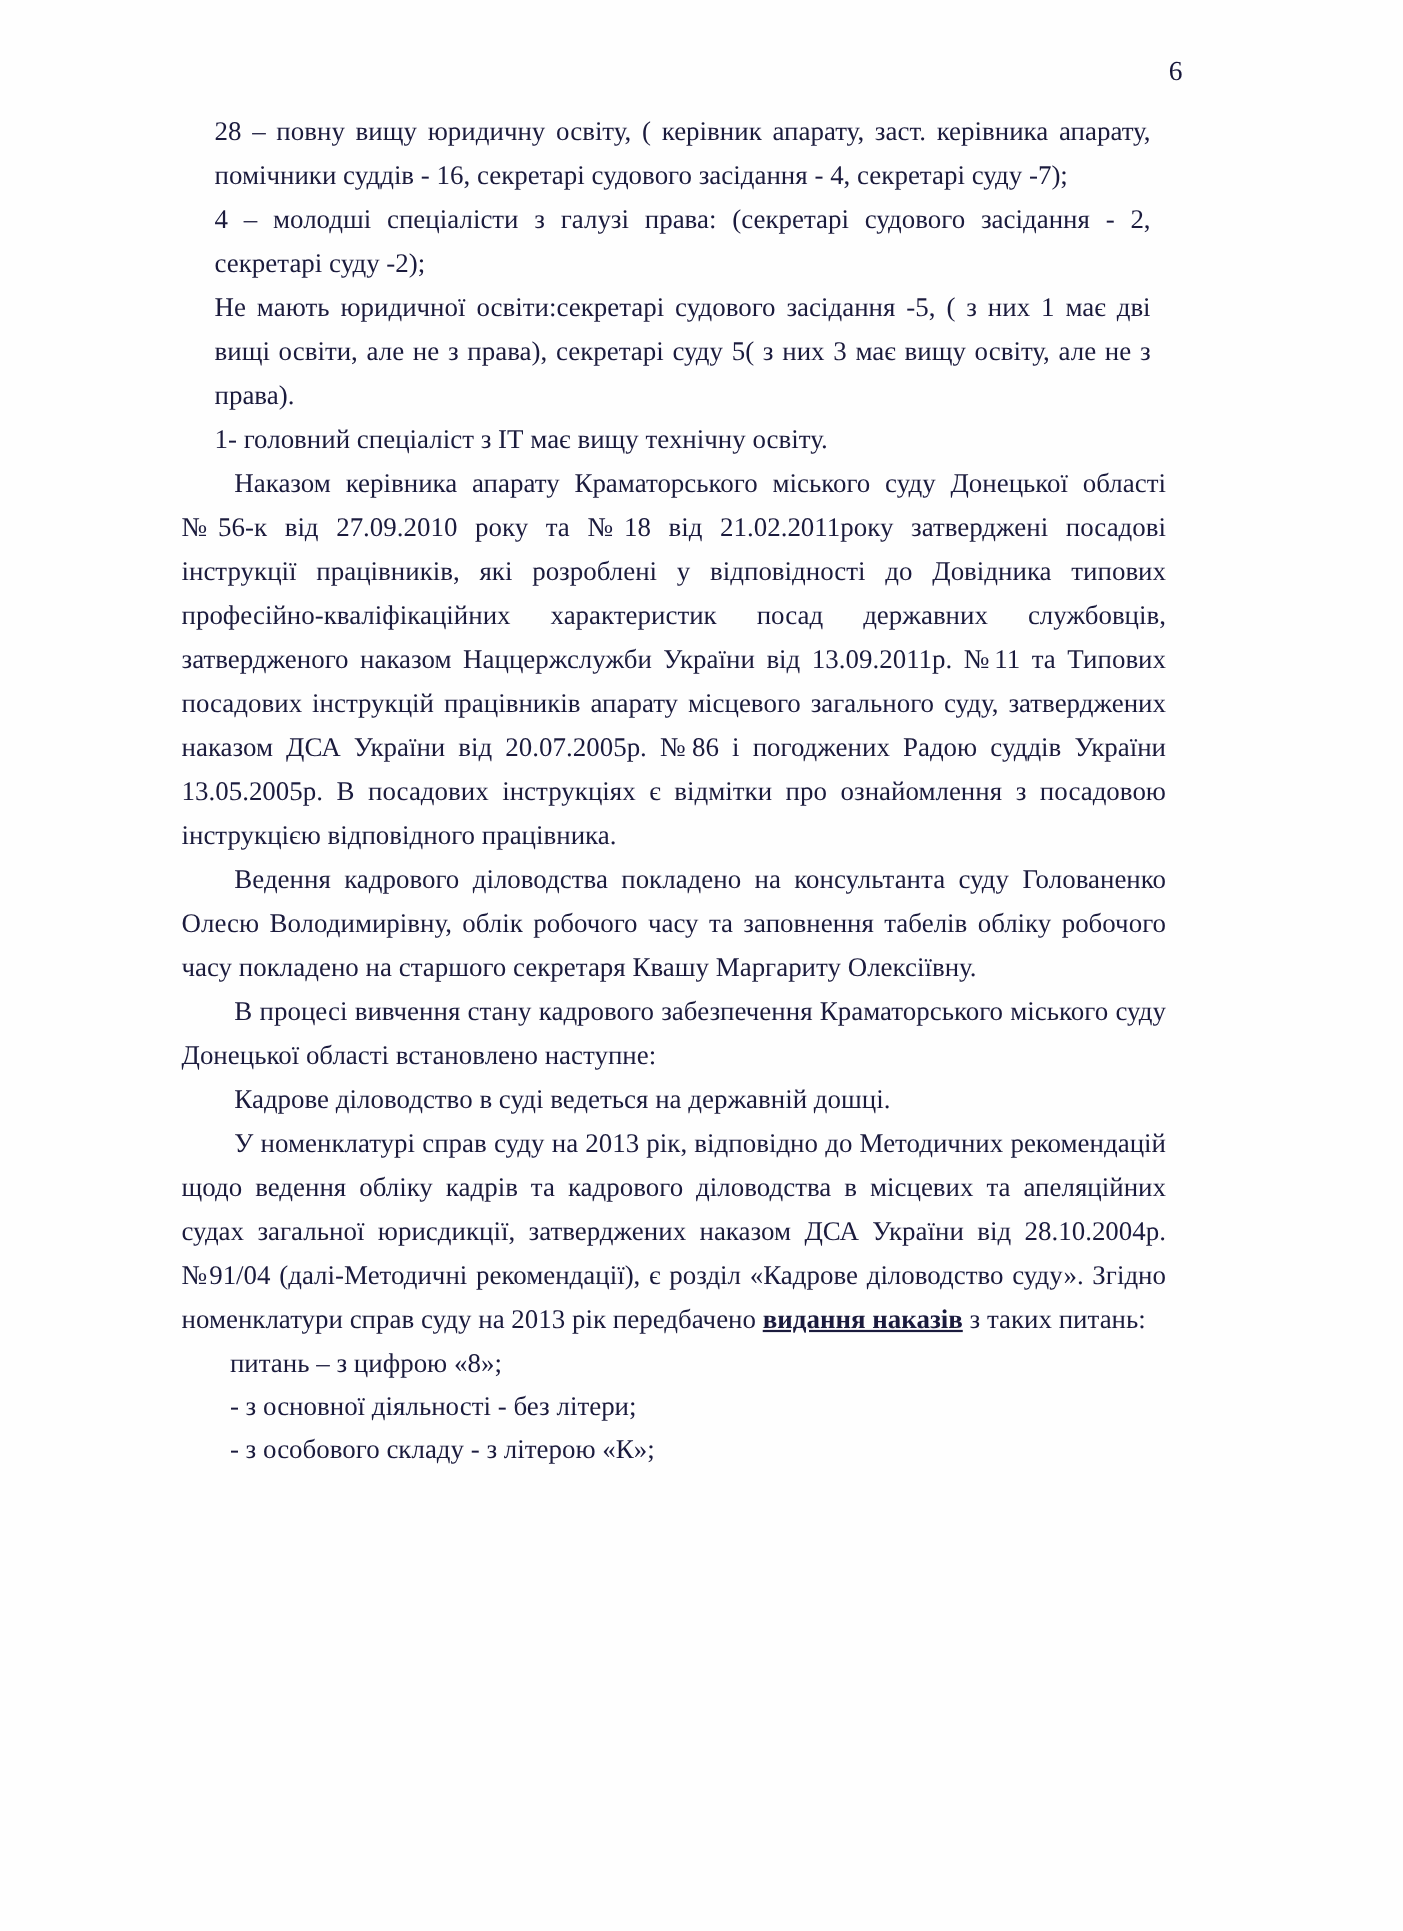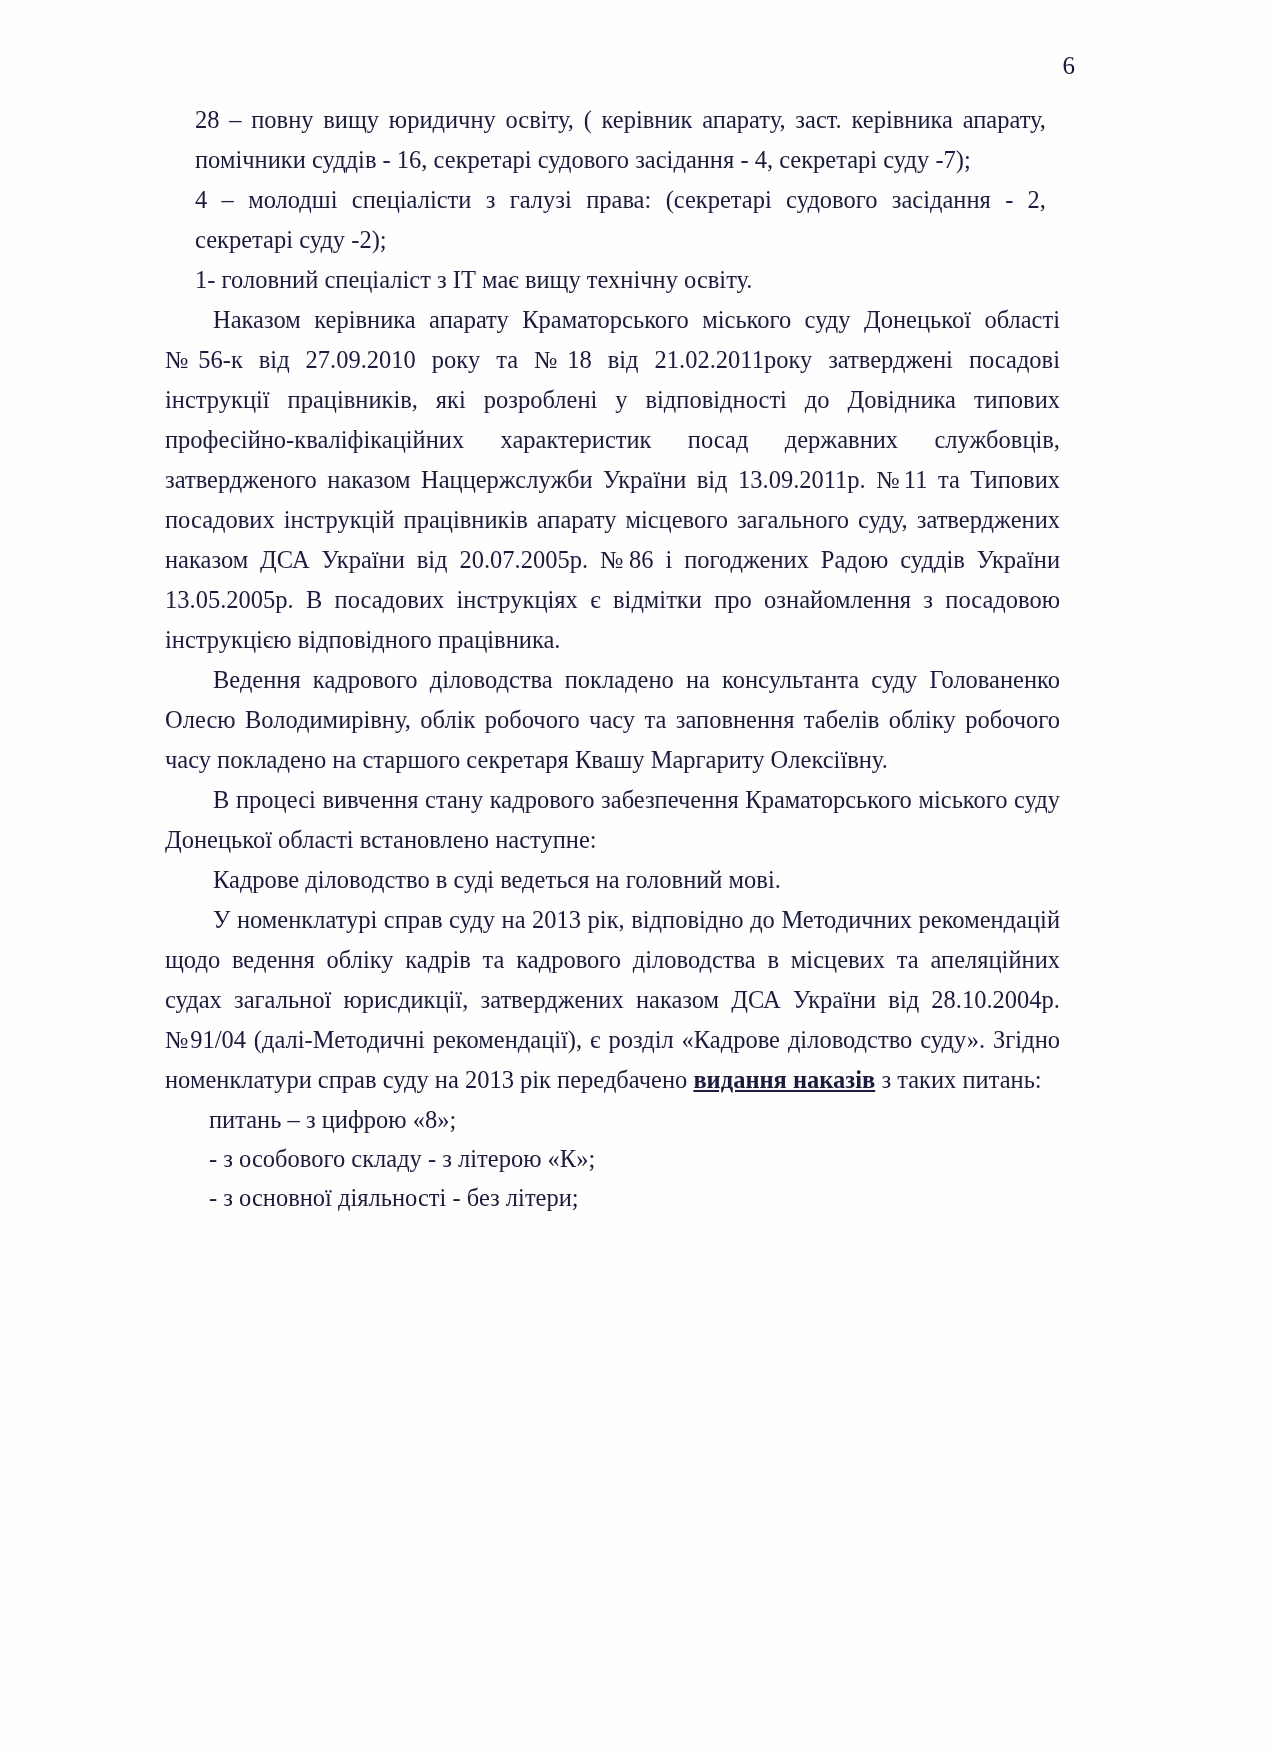--- a/index.html
+++ b/index.html
@@ -78,35 +78,36 @@
 <div class="page">
 
   <div class="page-number">6</div>
 
   <div class="content">
 
 
     <div class="block-indent">
       <p>28 – повну  вищу  юридичну  освіту, ( керівник апарату, заст.  керівника апарату,   помічники    суддів - 16,   секретарі  судового  засідання - 4, секретарі суду -7);</p>
       <p>4 – молодші  спеціалісти з галузі права: (секретарі судового засідання - 2, секретарі суду -2);</p>
+      <p>Не мають юридичної освіти:секретарі судового засідання -5, ( з них 1 має дві вищі освіти, але не з права), секретарі суду 5( з них 3 має вищу  освіту, але не з права).</p>
       <p>1- головний  спеціаліст  з ІТ має вищу технічну освіту.</p>
     </div>
 
     <p class="indent">Наказом  керівника  апарату  Краматорського  міського  суду   Донецької області №56-к   від 27.09.2010 року та №18 від 21.02.2011року затверджені посадові інструкції працівників, які розроблені у відповідності до Довідника типових   професійно-кваліфікаційних   характеристик  посад  державних службовців, затвердженого наказом Наццержслужби України від 13.09.2011р. №11  та  Типових посадових  інструкцій  працівників  апарату  місцевого загального суду, затверджених наказом ДСА України від 20.07.2005р. №86 і погоджених Радою суддів України 13.05.2005р. В посадових інструкціях є відмітки   про   ознайомлення   з   посадовою   інструкцією   відповідного працівника.</p>
 
     <p class="indent">Ведення  кадрового  діловодства  покладено  на    консультанта  суду Голованенко Олесю Володимирівну, облік робочого часу та заповнення табелів обліку робочого часу покладено на   старшого секретаря   Квашу Маргариту Олексіївну.</p>
 
 
     <p class="indent">В  процесі  вивчення  стану  кадрового  забезпечення  Краматорського міського суду Донецької області встановлено наступне:</p>
 
-    <p class="indent">Кадрове діловодство в суді ведеться на головний мові.</p>
+    <p class="indent">Кадрове діловодство в суді ведеться на державній дошці.</p>
 
     <p class="indent"><span>У  номенклатурі  справ  суду  на  2013  рік,  відповідно  до  Методичних рекомендацій  щодо  ведення  обліку  кадрів  та  кадрового  діловодства  в місцевих та апеляційних судах загальної юрисдикції, затверджених наказом ДСА  України  від  28.10.2004р.  №91/04  (далі-Методичні  рекомендації),  є розділ «Кадрове діловодство суду». Згідно номенклатури справ суду на 2013 рік передбачено </span><span class="u-bold">видання наказів</span><span> з таких питань:</span></p>
 
 
     <p class="list-line tight">питань – з цифрою «8»;</p>
+    <p class="list-line tight">- з основної діяльності - без літери;</p>
     <p class="list-line tight">- з особового складу - з літерою «К»;</p>
-    <p class="list-line tight">- з основної діяльності - без літери;</p>
 
   </div>
 
   <div class="paper-tint" style="background:transparent"></div>
 </div>
 
 </body></html>

